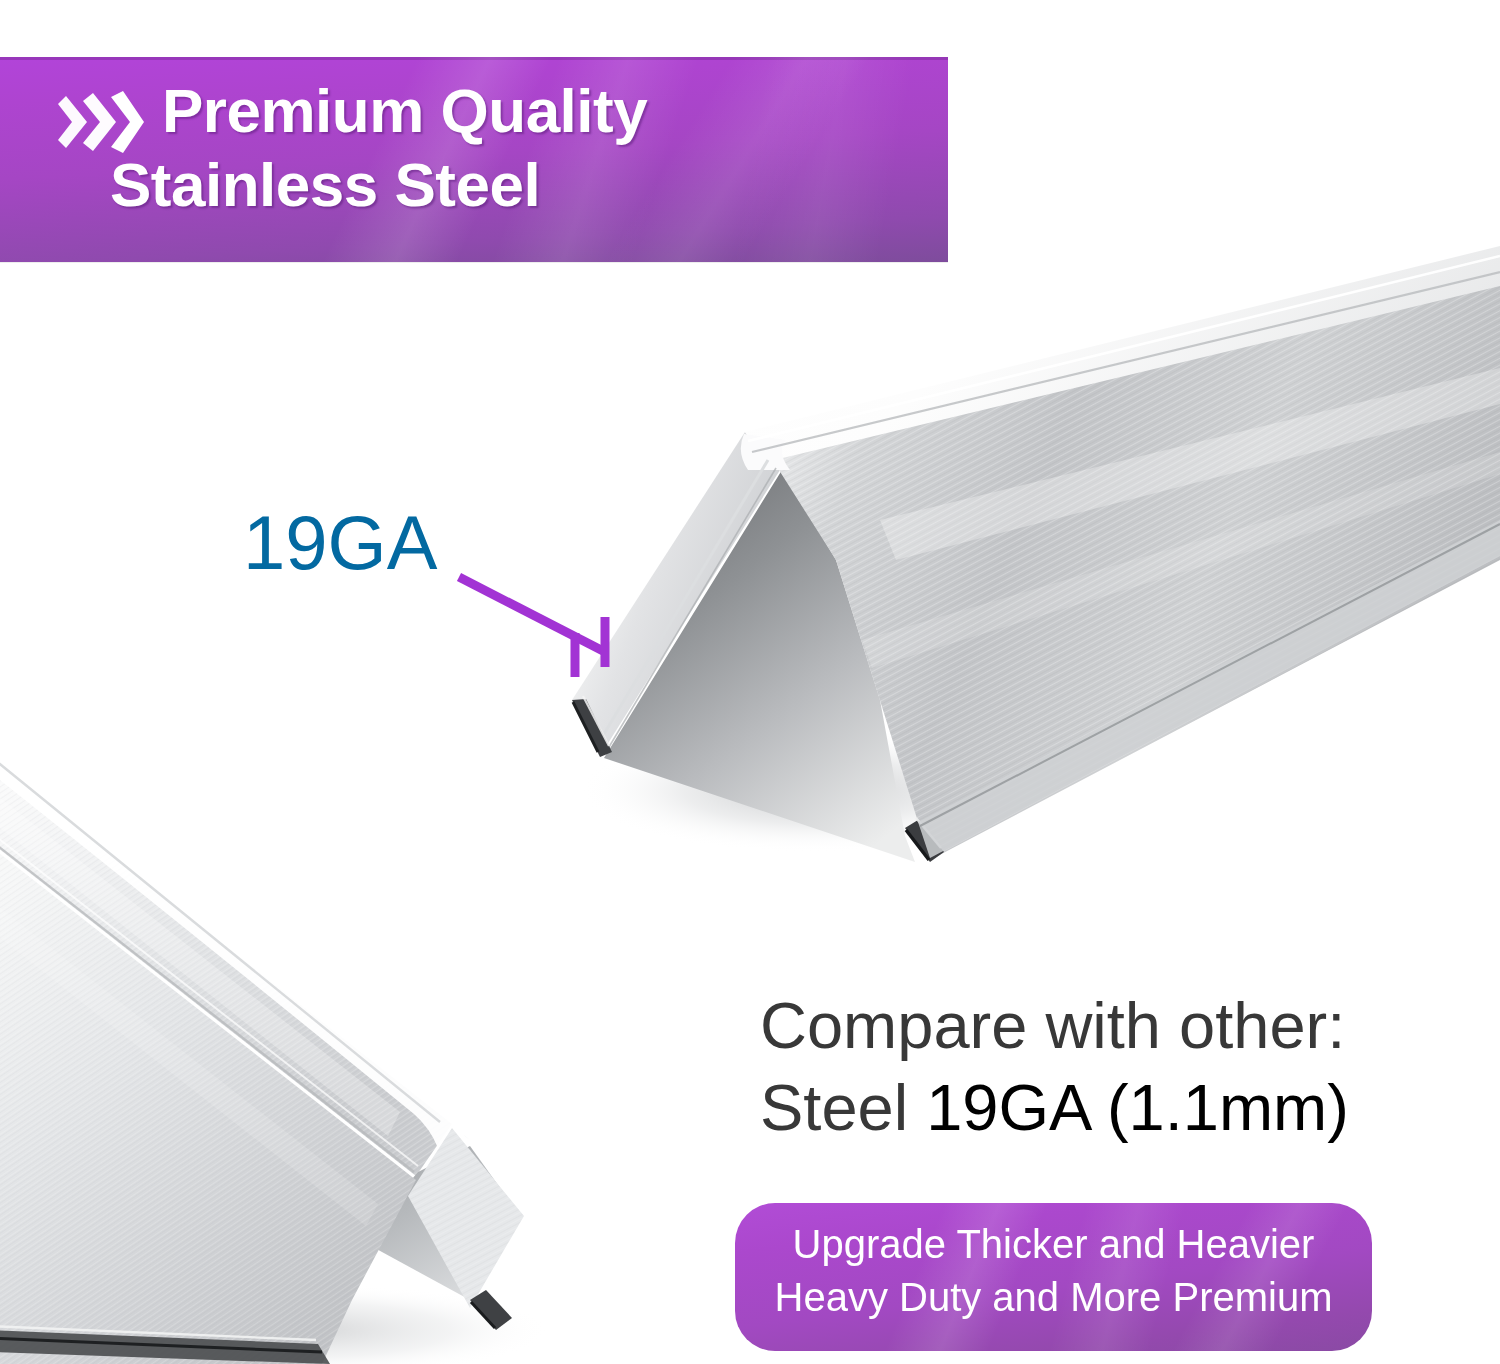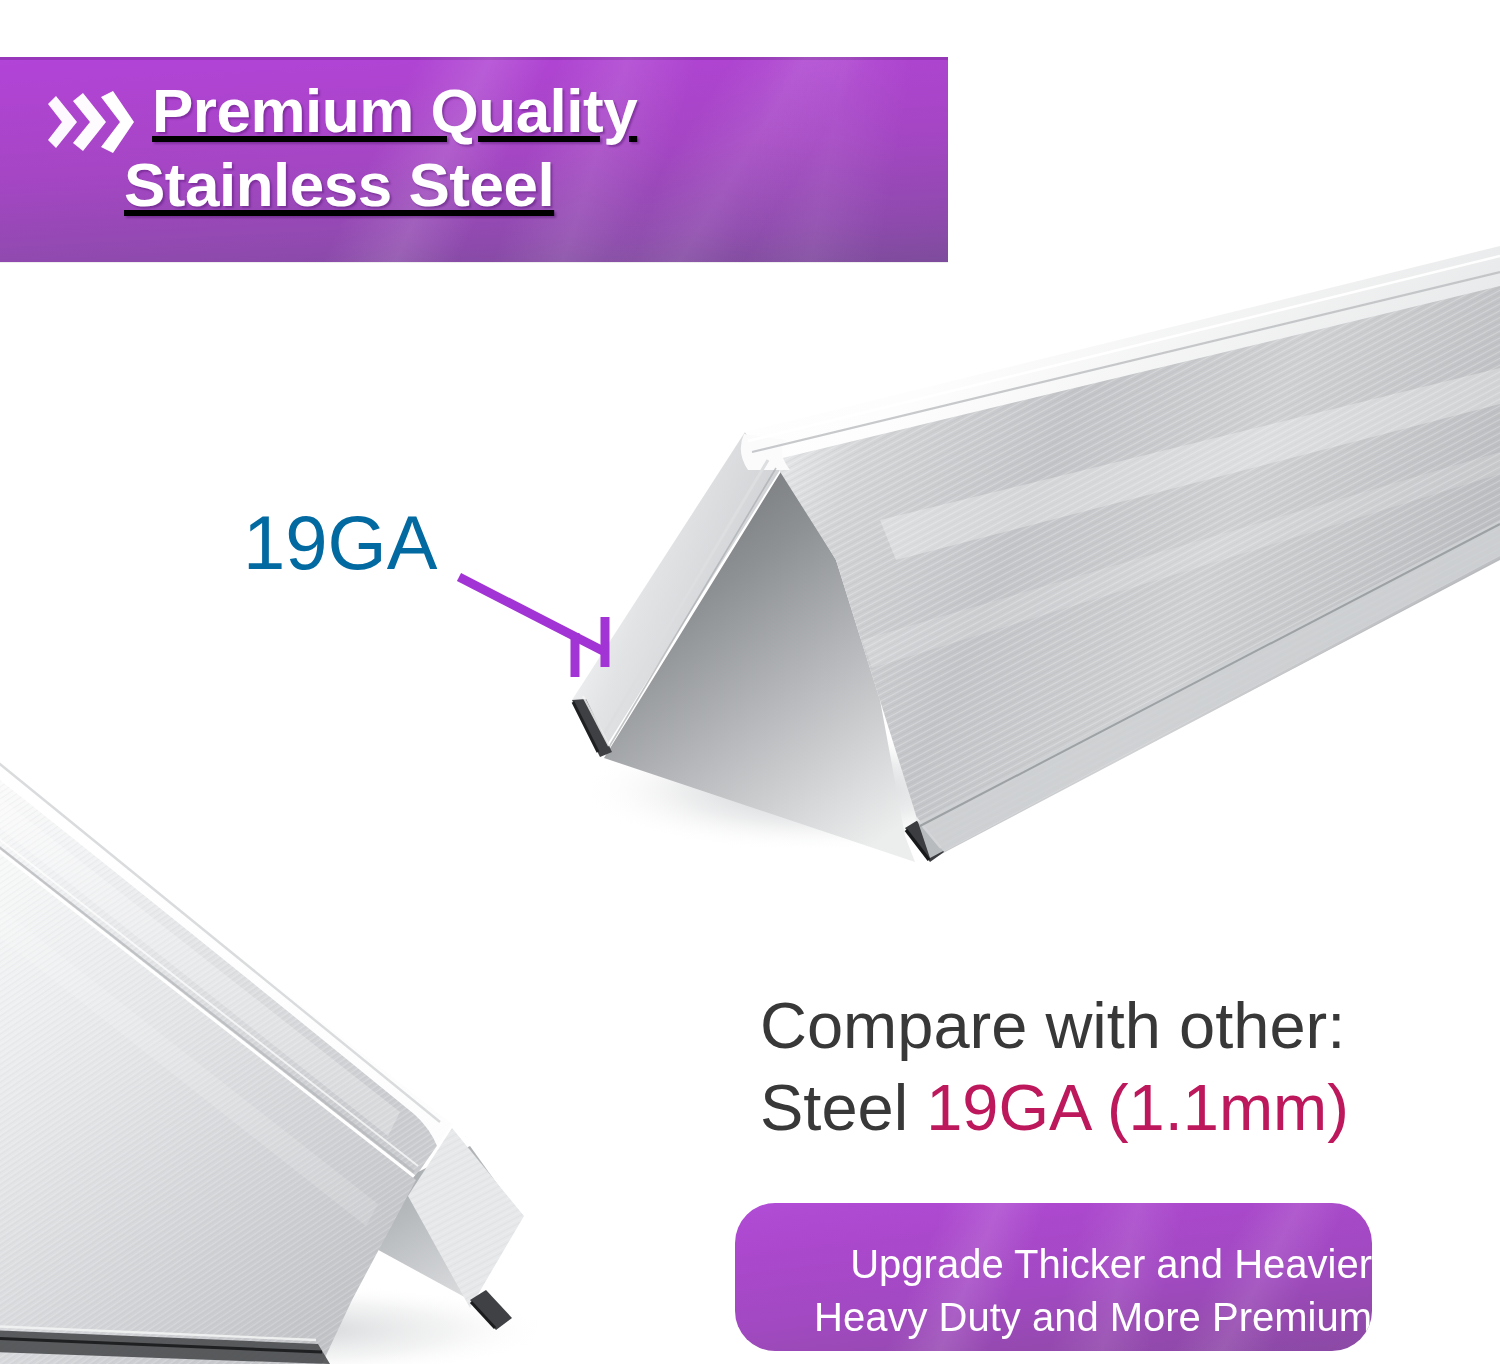--- a/index.html
+++ b/index.html
@@ -26,40 +26,40 @@
   .banner .sheen{
     position:absolute;inset:0;
     background:
       linear-gradient(115deg, rgba(255,255,255,0) 40%, rgba(255,255,255,.13) 47%, rgba(255,255,255,0) 53%),
       linear-gradient(108deg, rgba(255,255,255,0) 55%, rgba(255,255,255,.10) 62%, rgba(255,255,255,0) 69%),
       linear-gradient(122deg, rgba(255,255,255,0) 68%, rgba(255,255,255,.09) 75%, rgba(255,255,255,0) 81%),
       linear-gradient(100deg, rgba(255,255,255,0) 78%, rgba(255,255,255,.07) 86%, rgba(255,255,255,0) 93%);
     pointer-events:none;
   }
   .banner .topline{position:absolute;left:0;top:0;width:100%;height:3px;background:rgba(120,40,150,.45);}
-  .banner-inner{position:absolute;left:46px;top:22px;right:10px;text-decoration:underline;}
+  .banner-inner{position:absolute;left:56px;top:22px;right:10px;}
   .banner-row1{display:flex;align-items:flex-start;gap:18px;}
   .chev{flex:0 0 auto;margin-top:12px;}
   .banner-title{
     color:#fff;
     font-size:62px;
     font-weight:bold;
     line-height:1.03;
     letter-spacing:-0.5px;
     text-shadow:2px 2px 2px rgba(80,20,110,.45);
     white-space:nowrap;
   }
   .banner-title2{
     color:#fff;
     font-size:62px;
     font-weight:bold;
     line-height:1.03;
     letter-spacing:-0.5px;
     text-shadow:2px 2px 2px rgba(80,20,110,.45);
-    margin-left:78px;
+    margin-left:54px;
     margin-top:-4px;
     white-space:nowrap;
   }
 
   
   .callout-19ga{
     position:absolute;left:243px;top:505px;
     color:#0369a1;
     font-size:76px;
     line-height:1;
@@ -70,45 +70,45 @@
 
   
   .compare{
     position:absolute;left:760px;top:985px;width:620px;
     font-size:65px;
     line-height:1.26;
     color:#383838;
     white-space:nowrap;
   }
   .compare .ln{display:block;}
-  .accent{color:#be185d;}
+  .accent{color:#000000;}
 
   
   .pill{
     position:absolute;left:735px;top:1203px;width:637px;height:148px;
     border-radius:40px;
     background:linear-gradient(173deg,#b14cd6 0%,#ab48cd 22%,#a249c2 55%,#9449ae 82%,#8a4aa4 100%);
     overflow:hidden;
     box-sizing:border-box;
   }
   .pill .sheen{
     position:absolute;inset:0;
     background:
       linear-gradient(112deg, rgba(255,255,255,0) 30%, rgba(255,255,255,.12) 38%, rgba(255,255,255,0) 45%),
       linear-gradient(104deg, rgba(255,255,255,0) 52%, rgba(255,255,255,.09) 60%, rgba(255,255,255,0) 67%),
       linear-gradient(118deg, rgba(255,255,255,0) 72%, rgba(255,255,255,.10) 79%, rgba(255,255,255,0) 86%);
     pointer-events:none;
   }
   .pill-text{
     position:relative;
-    text-align:right;
+    text-align:center;
     color:#fff;
     font-size:40px;
     line-height:1.33;
-    padding-top:35px;
+    padding-top:15px;
     white-space:nowrap;
   }
   .pill-text .ln{display:block;}
 </style>
 </head>
 <body>
 
 <div id="stage">
 
   <div class="product-layer">

